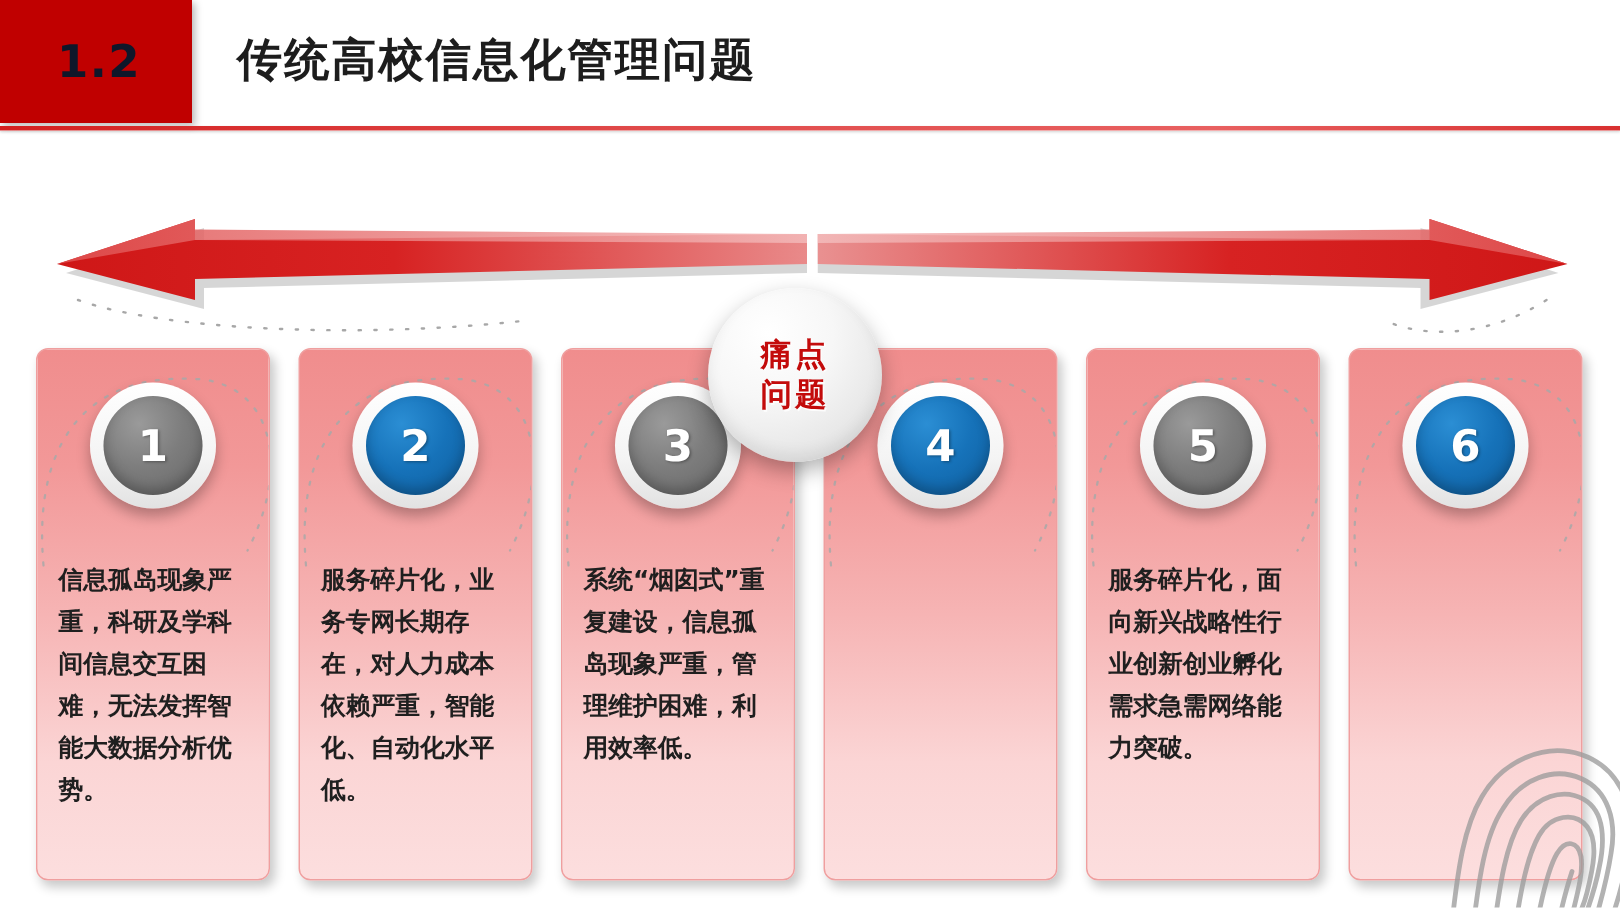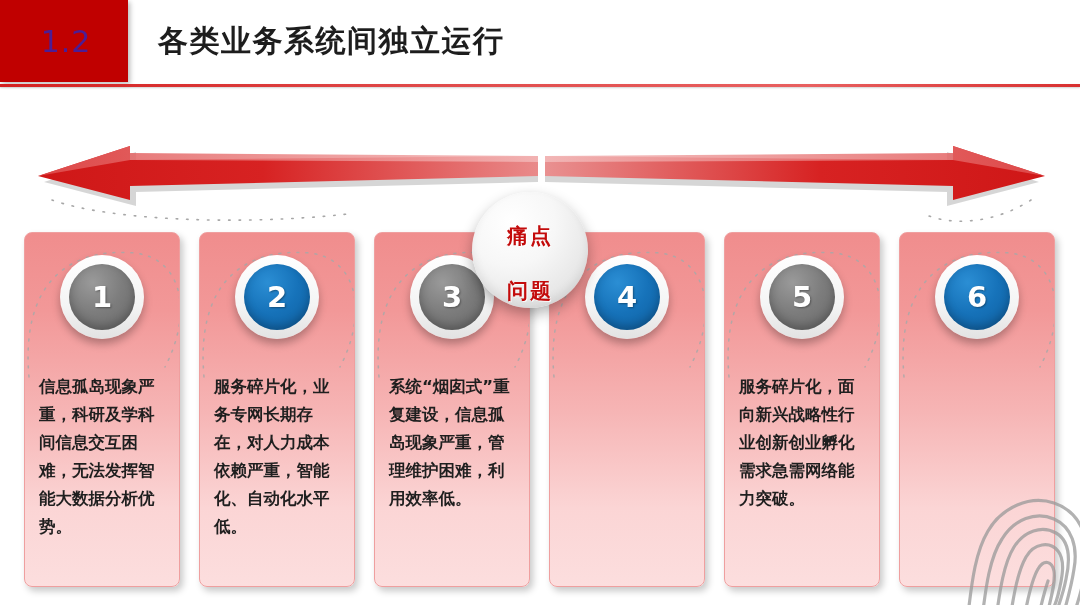--- a/index.html
+++ b/index.html
@@ -28,23 +28,23 @@
     background: #c00000;
     box-shadow: 2px 2px 5px rgba(0,0,0,0.28);
   }
   #header-number-label {
     position: absolute;
     left: 0; top: 0;
     width: 132px; height: 82px;
     display: flex;
     align-items: center;
     justify-content: center;
-    color: #4c1d95;
+    color: #0f172a;
     font-size: 30px;
-    font-weight: normal;
+    font-weight: bold;
     letter-spacing: 1px;
   }
   #header-title {
     position: absolute;
     left: 158px; top: 14px;
     font-size: 30px;
     font-weight: bold;
     color: #1d1d1d;
     letter-spacing: 1.5px;
     line-height: 54px;
@@ -85,21 +85,20 @@
     justify-content: center;
     z-index: 6;
   }
   .center-line {
     color: #c30b0b;
     font-size: 21px;
     font-weight: bold;
     line-height: 27px;
     letter-spacing: 2px;
     text-shadow: 1px 1px 0 rgba(255,255,255,0.8);
-    margin-top: 28px;
   }
 
   
   #cards-row {
     position: absolute;
     left: 0; top: 232px;
     width: 1080px; height: 360px;
   }
   .card {
     position: absolute;
@@ -175,21 +174,21 @@
     z-index: 0;
     opacity: 0.85;
   }
 </style>
 </head>
 <body>
 
 <div id="header-bar">
   <div id="header-number-block"></div>
   <div id="header-number-label">1.2</div>
-  <div id="header-title">各类业务系统间独立运行</div>
+  <div id="header-title">传统高校信息化管理问题</div>
   <div id="header-rule"></div>
 </div>
 
 <div id="arrow-band">
 
   <svg class="arrow-half" id="arrow-left" viewBox="0 0 520 130" preserveAspectRatio="none">
     <defs>
       <linearGradient id="gradL" x1="0" y1="0" x2="1" y2="0">
         <stop offset="0%" stop-color="#cf1717"></stop>
         <stop offset="45%" stop-color="#d72222"></stop>

